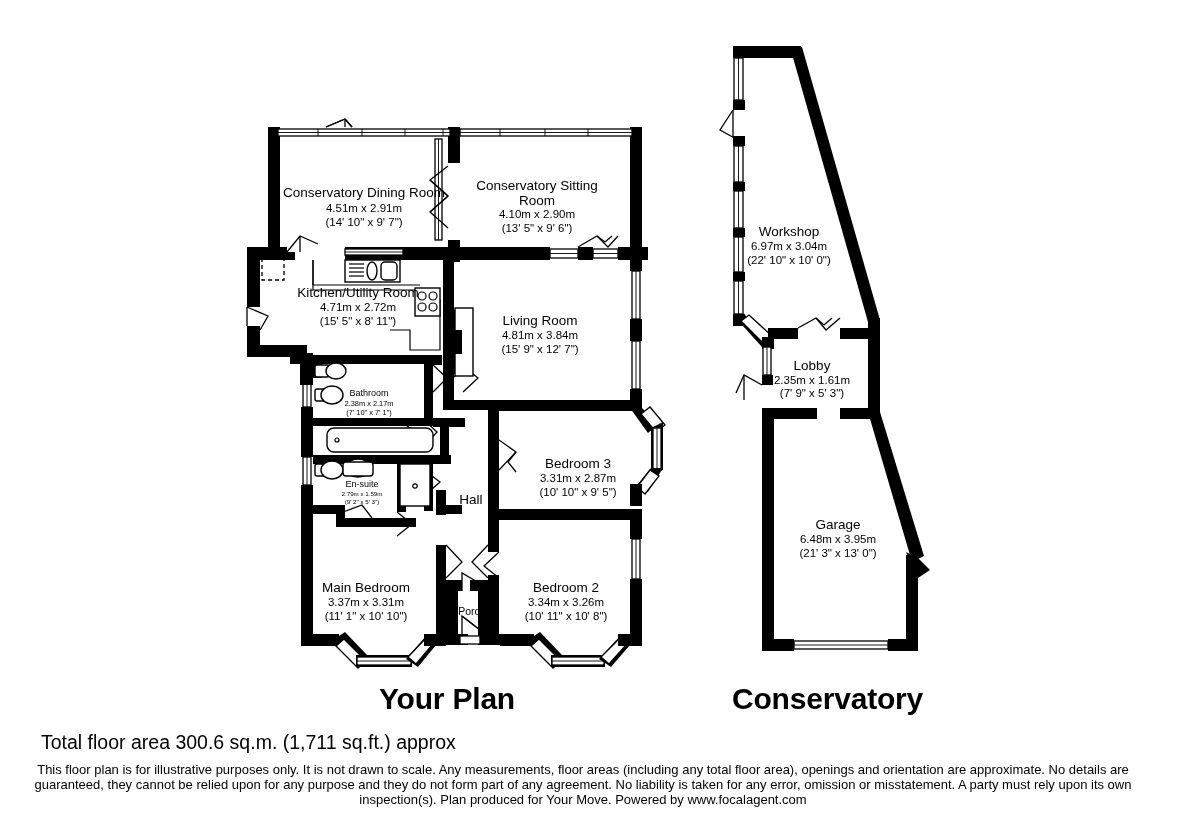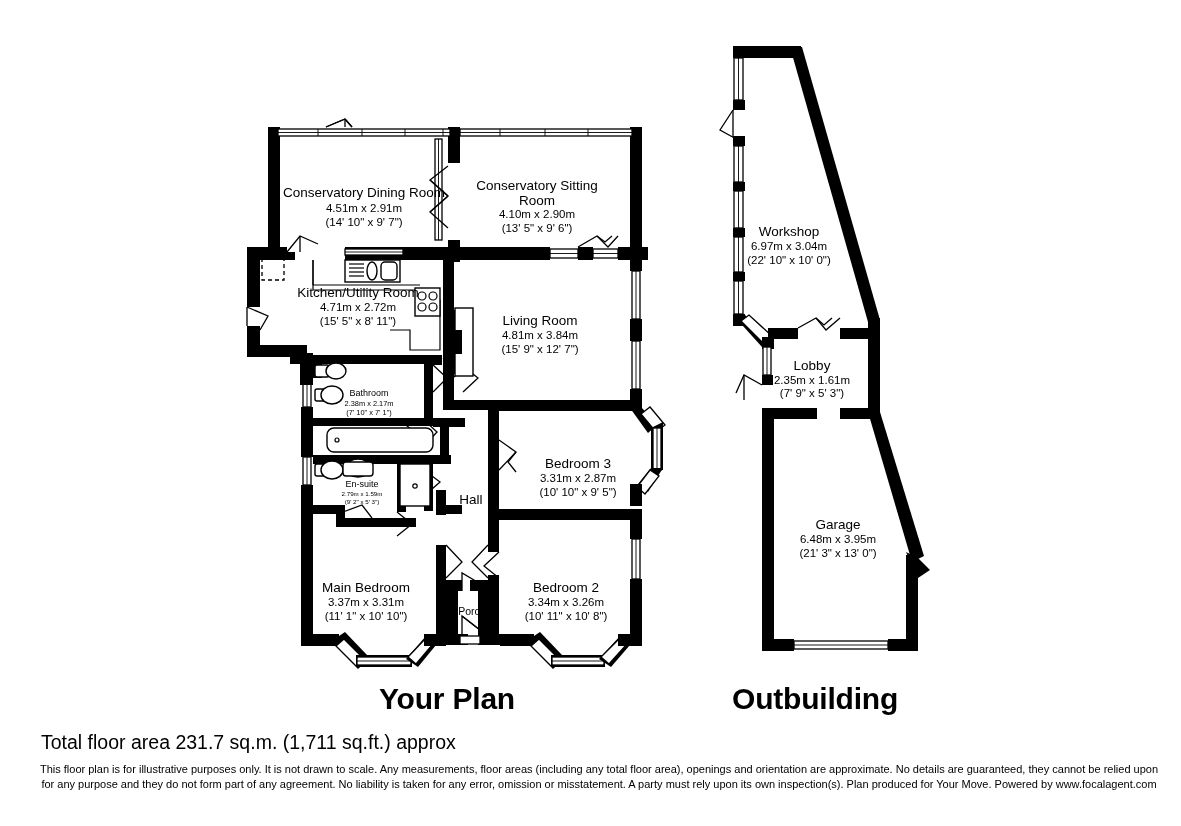--- a/index.html
+++ b/index.html
@@ -63,25 +63,25 @@
   #total-area {
     position: absolute;
     left: 41px;
     top: 731px;
     font-size: 19.5px;
     font-family: "Liberation Sans", sans-serif;
     white-space: nowrap;
   }
   #disclaimer {
     position: absolute;
-    left: 36px;
+    left: 20px;
     top: 762px;
     width: 1126px;
     text-align: center;
-    font-size: 11px;
+    font-size: 13px;
     line-height: 15.2px;
     font-family: "Liberation Sans", sans-serif;
   }
 </style>
 </head>
 <body>
 
 <div id="plan-root">
 
 <svg id="floorplan-svg" viewBox="0 0 1181 826" xmlns="http://www.w3.org/2000/svg">
@@ -463,19 +463,19 @@
       <text class="rlabel rname" x="838" y="529">Garage</text>
       <text class="rlabel rdim" x="838" y="543">6.48m x 3.95m</text>
       <text class="rlabel rdim" x="838" y="557">(21' 3" x 13' 0")</text>
     </g>
 
   </g>
 </svg>
 
 <div class="section-title" id="title-floorplan">Your Plan</div>
 
-<div class="section-title" id="title-outbuilding">Outbuilding</div>
-
-<div id="total-area">Total floor area 231.7 sq.m. (1,711 sq.ft.) approx</div>
+<div class="section-title" id="title-outbuilding">Conservatory</div>
+
+<div id="total-area">Total floor area 300.6 sq.m. (1,711 sq.ft.) approx</div>
 
 <div id="disclaimer">This floor plan is for illustrative purposes only. It is not drawn to scale. Any measurements, floor areas (including any total floor area), openings and orientation are approximate. No details are guaranteed, they cannot be relied upon for any purpose and they do not form part of any agreement. No liability is taken for any error, omission or misstatement. A party must rely upon its own inspection(s).  Plan produced for Your Move. Powered by www.focalagent.com</div>
 
 </div>
 
 </body></html>

